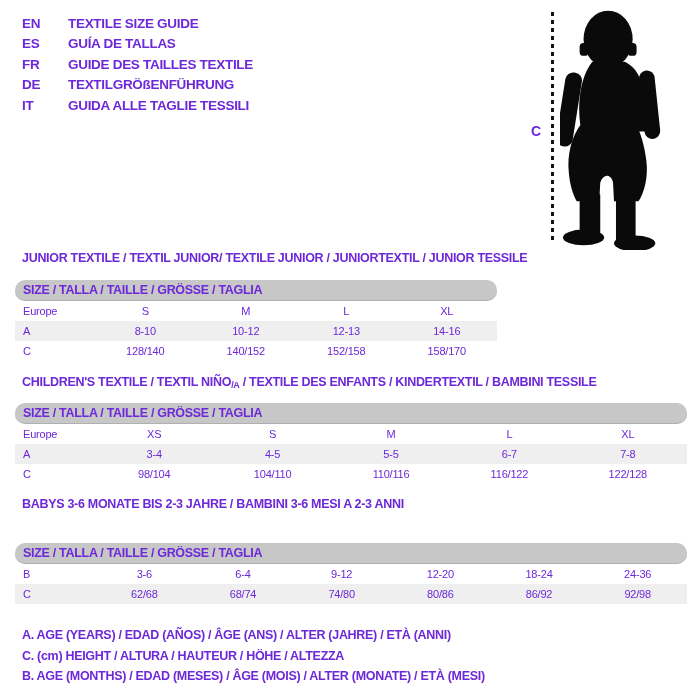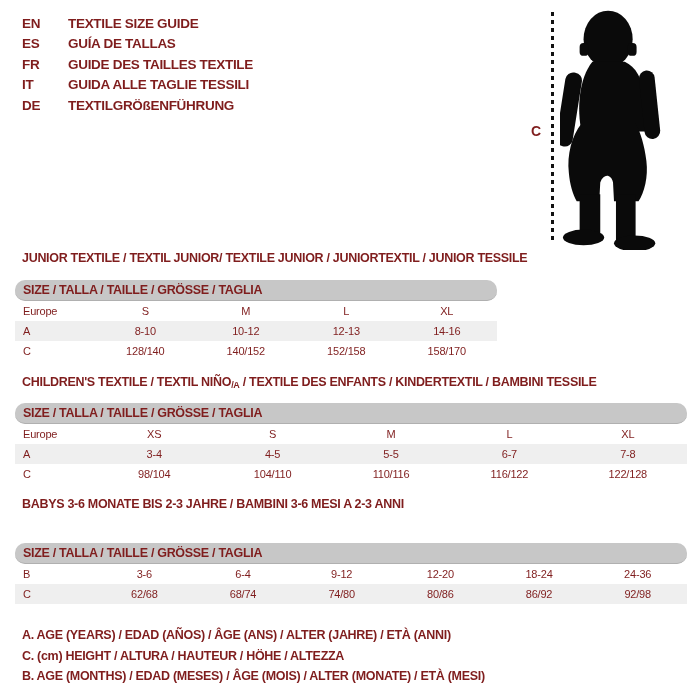--- a/index.html
+++ b/index.html
@@ -2,21 +2,21 @@
 <html><head>
 <meta charset="utf-8">
 <style>
   html, body { margin: 0; padding: 0; background: #ffffff; }
   #page {
     position: relative;
     width: 700px;
     height: 700px;
     background: #ffffff;
     font-family: "Liberation Sans", sans-serif;
-    color: #7f1d1d;
+    color: #6d28d9;
     overflow: hidden;
   }
 
   
   .langs {
     position: absolute;
     left: 22px;
     top: 13px;
   }
   .lang-row {
@@ -132,26 +132,26 @@
     </div>
     <div class="lang-row">
       <span class="lang-code">ES</span>
       <span class="lang-title">GUÍA DE TALLAS</span>
     </div>
     <div class="lang-row">
       <span class="lang-code">FR</span>
       <span class="lang-title">GUIDE DES TAILLES TEXTILE</span>
     </div>
     <div class="lang-row">
+      <span class="lang-code">DE</span>
+      <span class="lang-title">TEXTILGRÖßENFÜHRUNG</span>
+    </div>
+    <div class="lang-row">
       <span class="lang-code">IT</span>
       <span class="lang-title">GUIDA ALLE TAGLIE TESSILI</span>
-    </div>
-    <div class="lang-row">
-      <span class="lang-code">DE</span>
-      <span class="lang-title">TEXTILGRÖßENFÜHRUNG</span>
     </div>
   </div>
 
   <div class="measure-line"></div>
   <div class="measure-label">C</div>
   <svg class="silhouette" width="108" height="244" viewBox="0 0 110 245" xmlns="http://www.w3.org/2000/svg">
     <g fill="#0a0a0a">
       <ellipse cx="49" cy="32" rx="25" ry="29"></ellipse>
       <rect x="20" y="36" width="9" height="13" rx="4"></rect>
       <rect x="69" y="36" width="9" height="13" rx="4"></rect>

